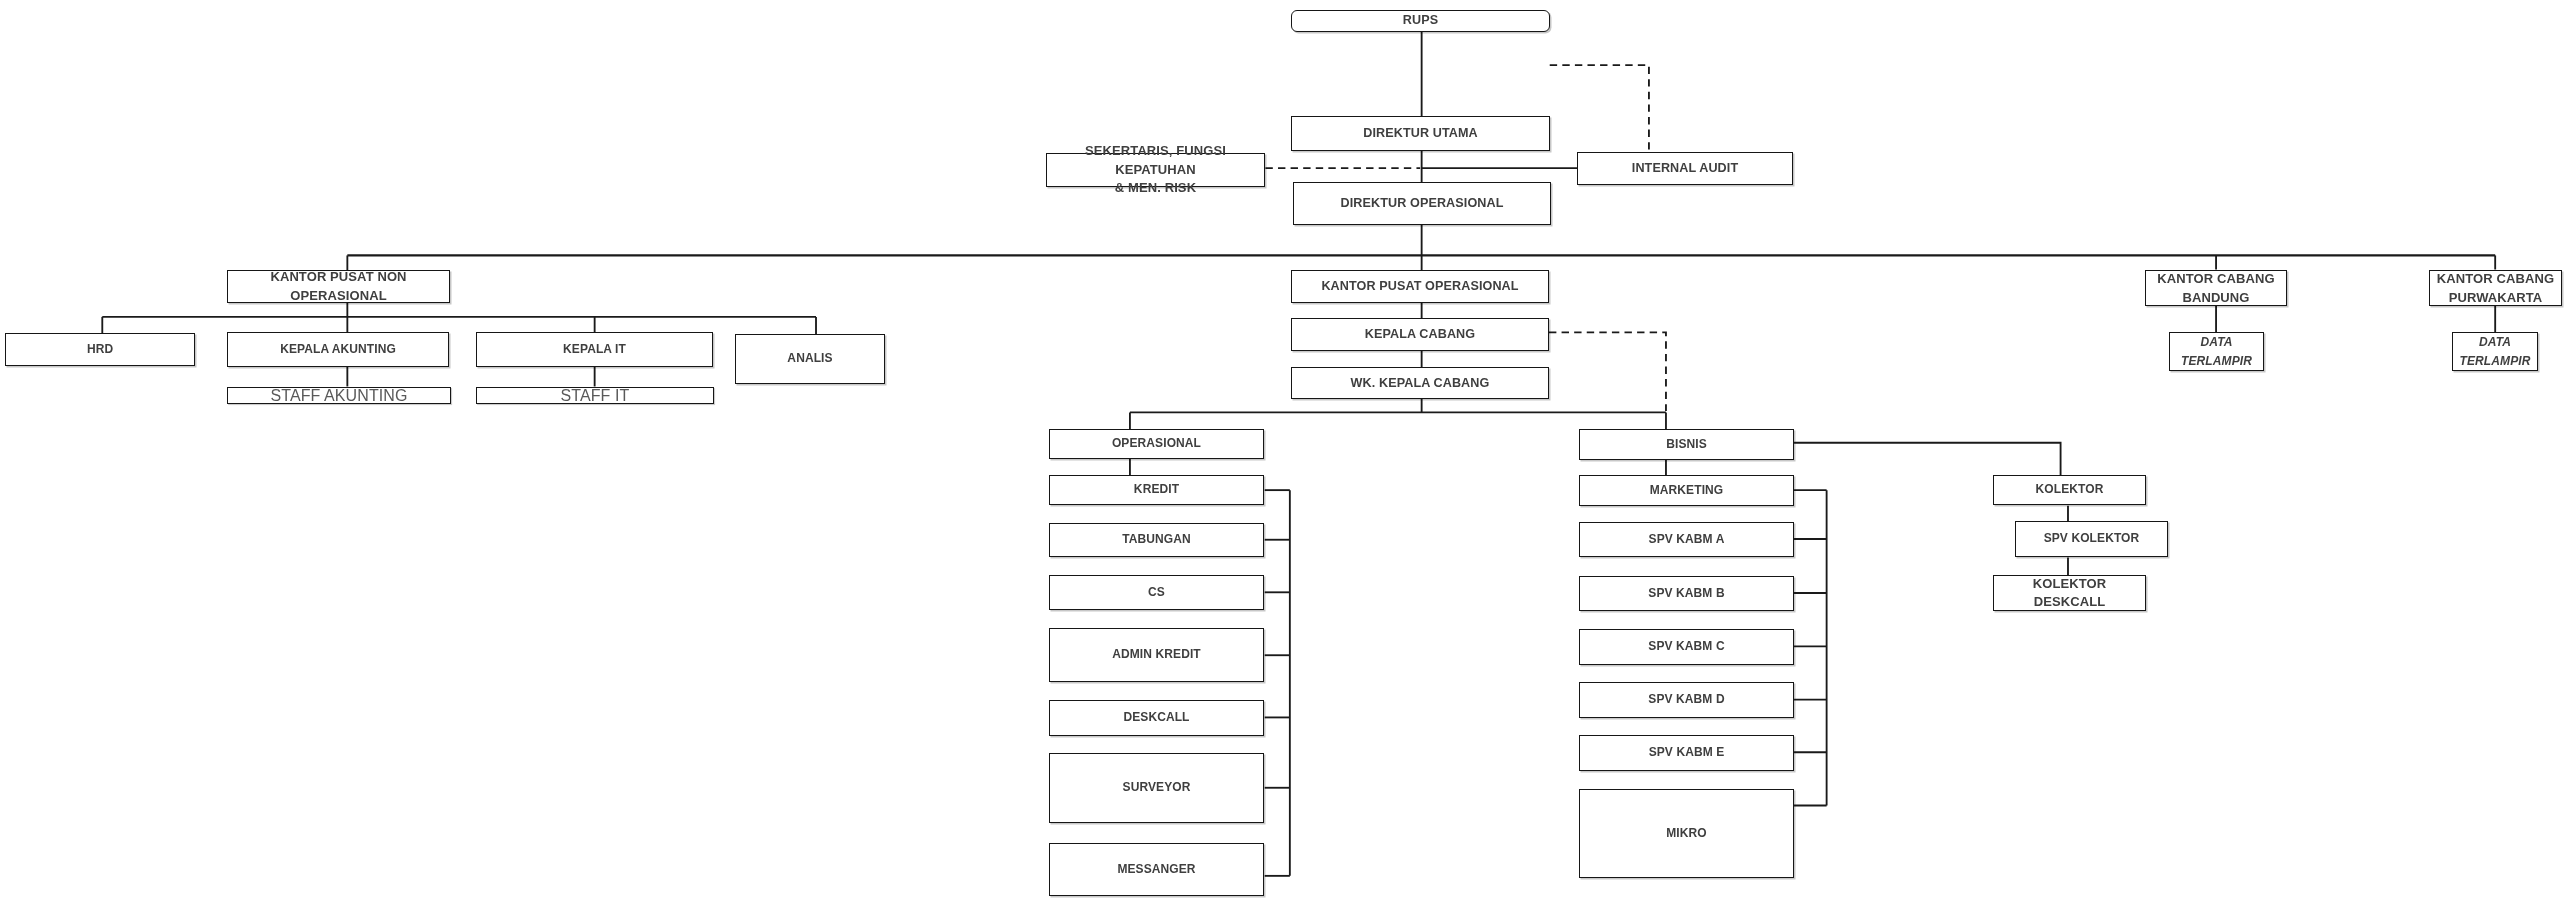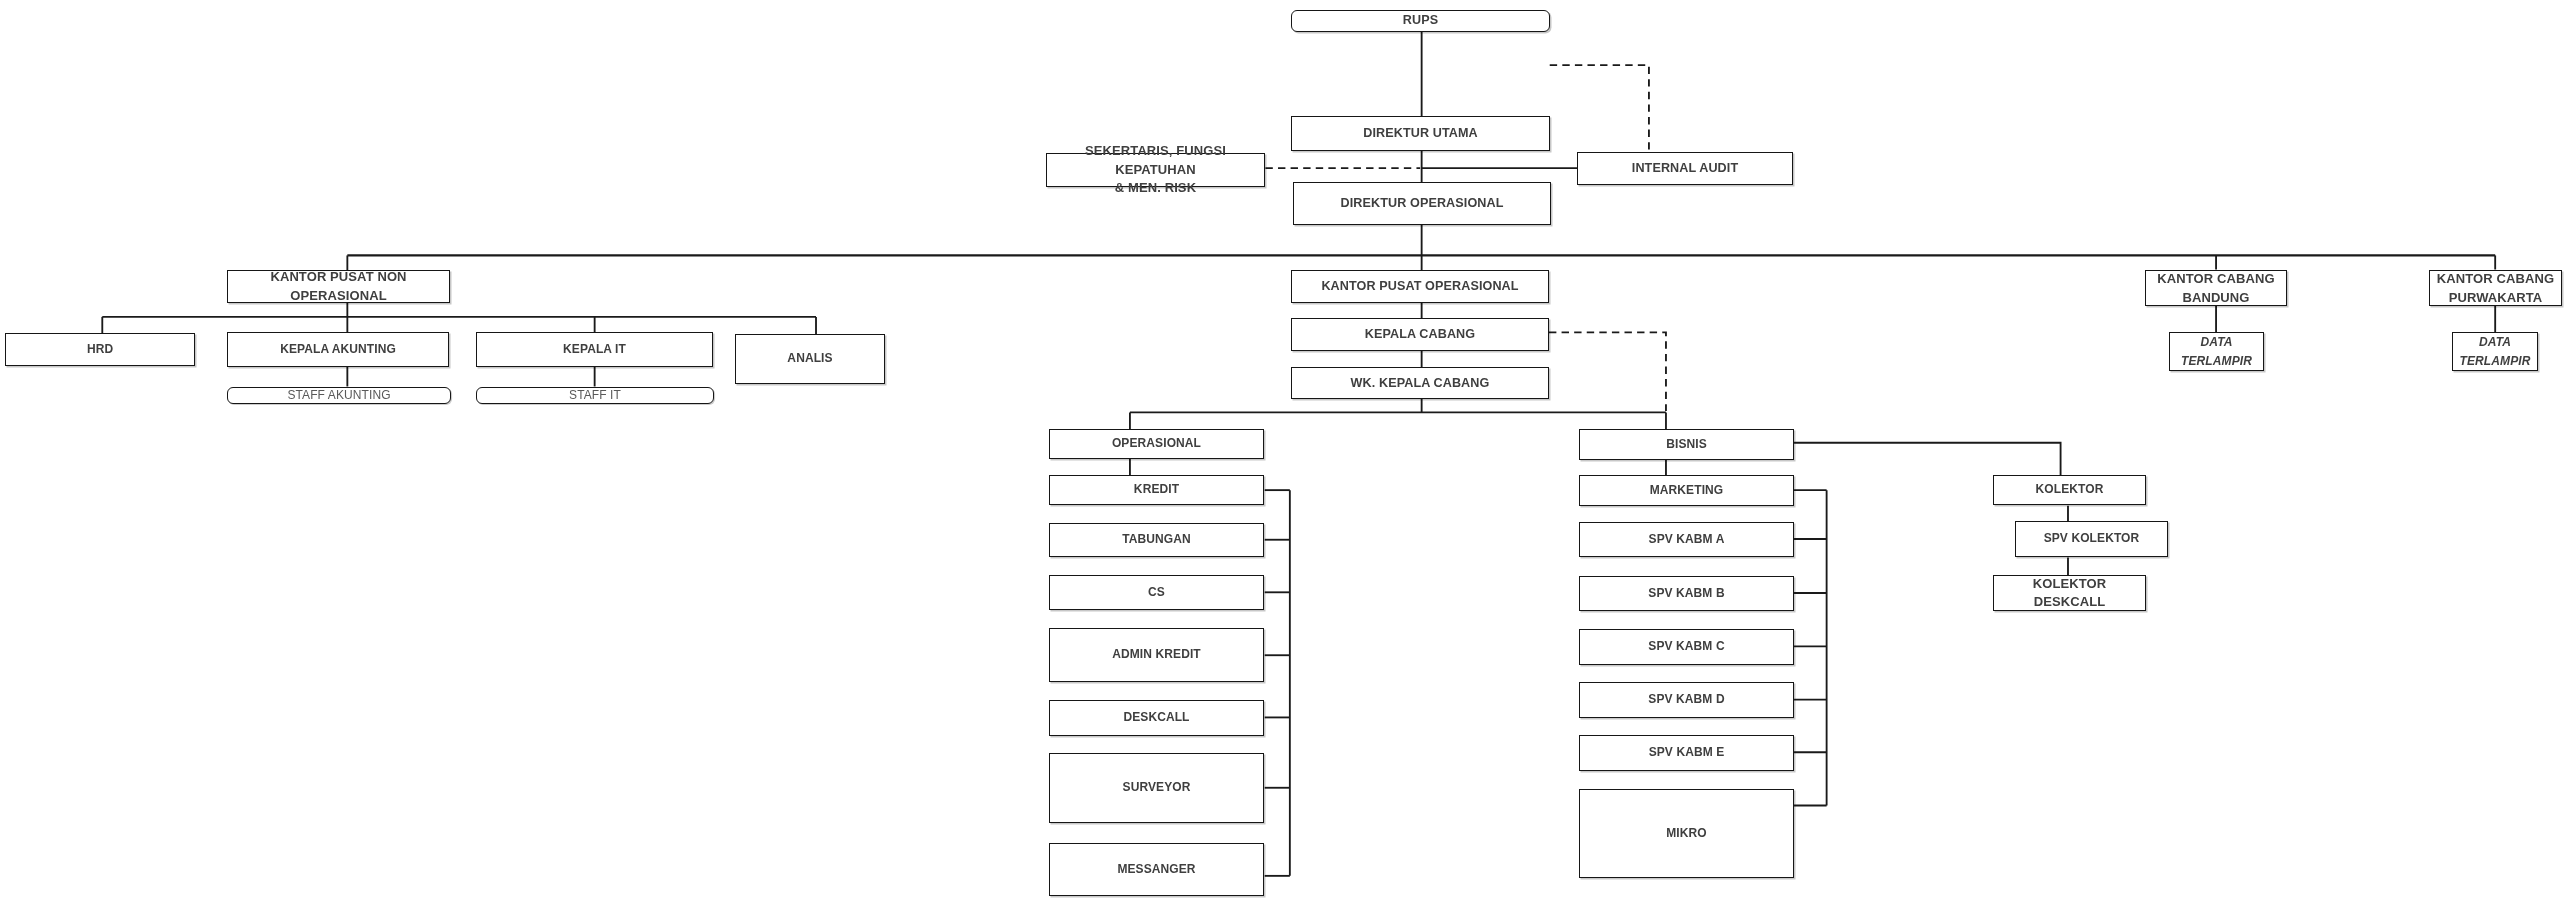--- a/index.html
+++ b/index.html
@@ -11,22 +11,22 @@
   .node{
     position:absolute;background:#ffffff;border:1.5px solid #161616;
     box-shadow:1.5px 1.5px 0 rgba(0,0,0,0.22);
     display:flex;align-items:center;justify-content:center;text-align:center;
     font-weight:bold;font-size:12px;line-height:1.45;box-sizing:border-box;
     letter-spacing:0.1px;
   }
   .node span{white-space:pre-line;}
   .fs17{font-size:12.6px;}
   .fs15{font-size:13px;}
-  .thin{font-weight:normal;font-size:12px;color:#595959;border-width:1.1px;
-        box-shadow:1.1px 1.1px 0 rgba(0,0,0,0.2);border-radius:6px;}
+  .thin{font-weight:normal;font-size:16px;color:#595959;border-width:1.1px;
+        box-shadow:1.1px 1.1px 0 rgba(0,0,0,0.2);}
   .ital span{font-style:italic;}
   .fs14i{font-size:12px;}
 </style>
 </head>
 <body>
 
 <div class="canvas">
 
   <svg class="wires" viewBox="0 0 3479 1221" xmlns="http://www.w3.org/2000/svg">
     <g stroke="#1a1a1a" stroke-width="2.5" fill="none">

